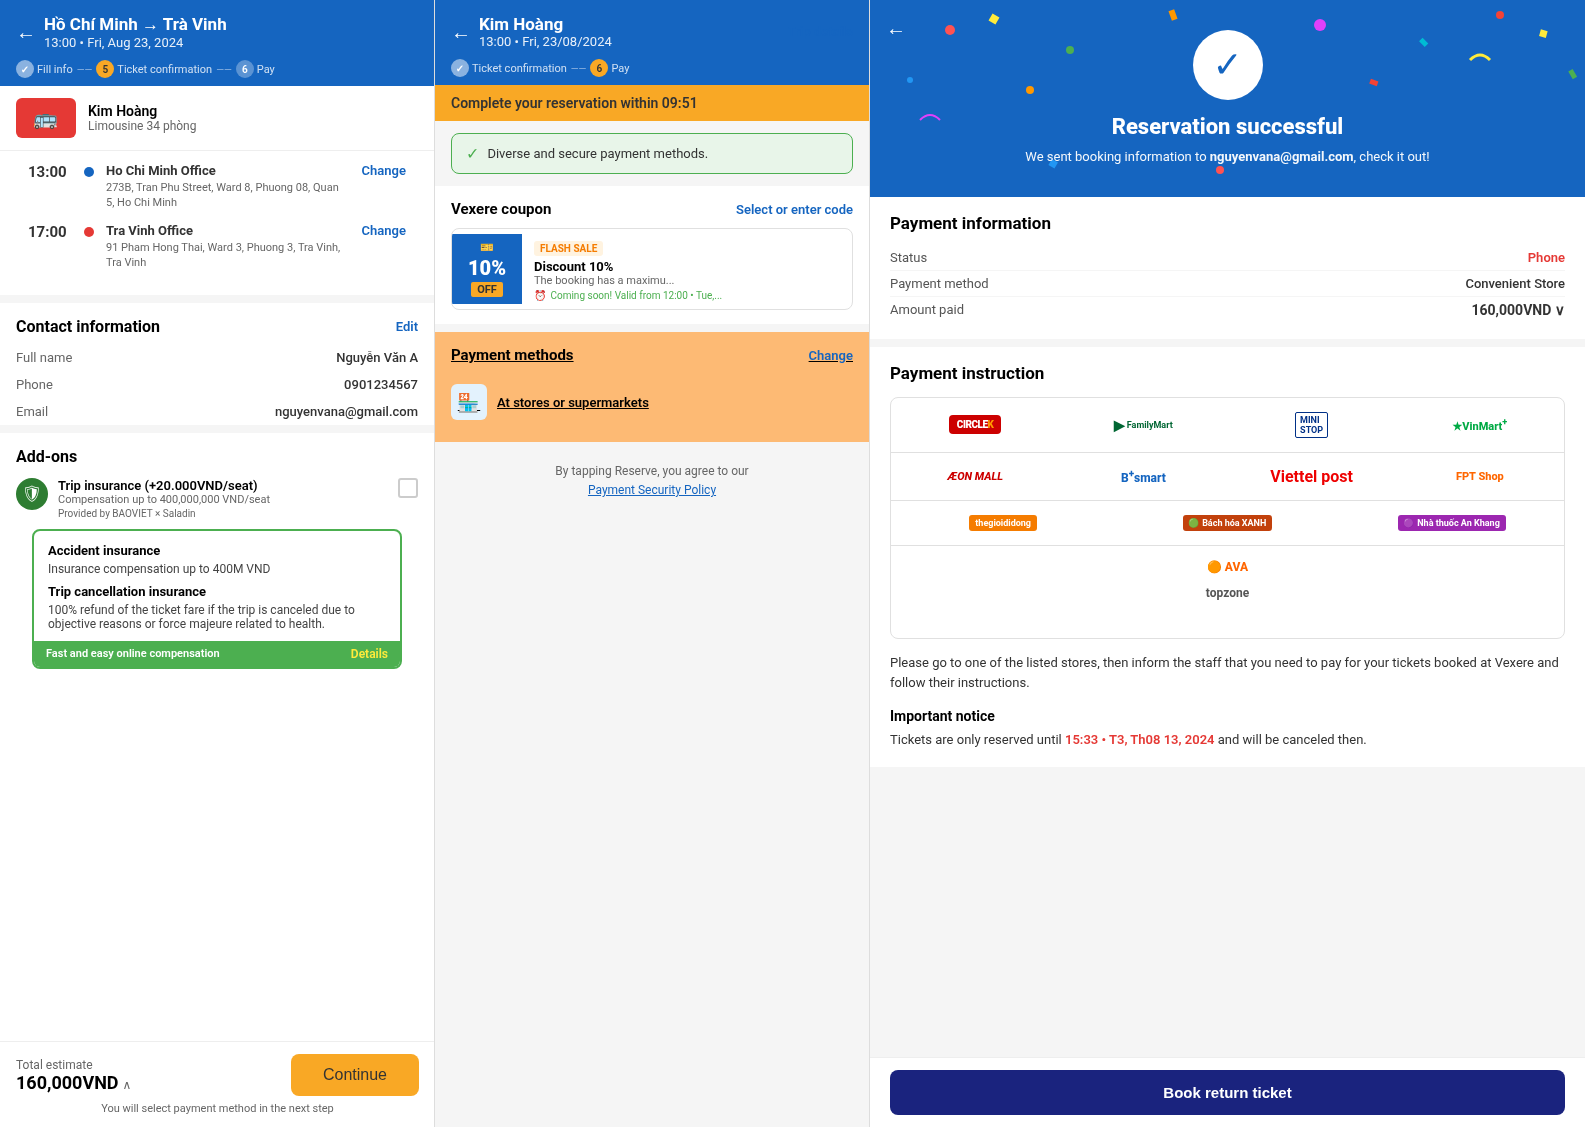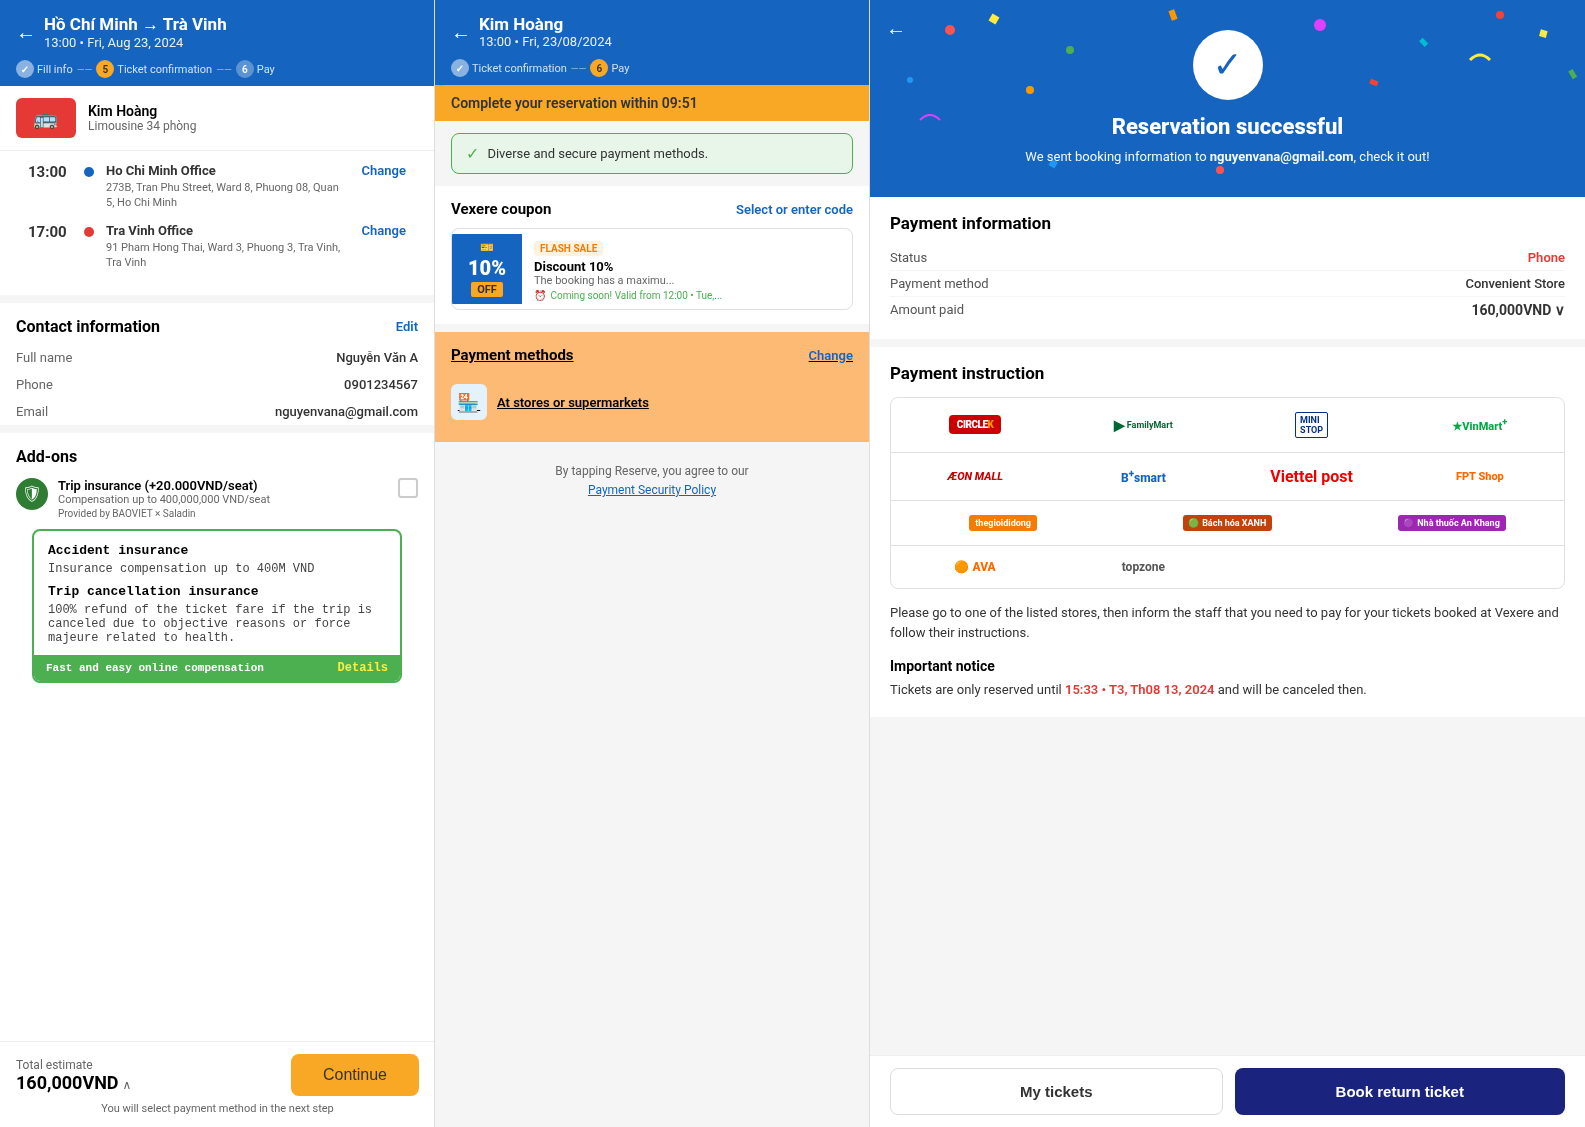--- a/index.html
+++ b/index.html
@@ -164,21 +164,20 @@
       border-radius: 3px;
       margin-left: auto; flex-shrink: 0;
     }
 
     .accident-card {
       border: 2px solid #4caf50;
       border-radius: 8px;
       padding: 12px 14px;
       margin: 8px 16px;
       background: #fff;
-      font-family: Liberation Mono, monospace;
     }
     .accident-title { font-size: 13px; font-weight: 700; margin-bottom: 4px; }
     .accident-text { font-size: 12px; color: #444; margin-bottom: 8px; }
     .cancellation-title { font-size: 13px; font-weight: 700; margin-bottom: 4px; }
     .cancellation-text { font-size: 12px; color: #444; }
     .fast-badge {
       background: #4caf50;
       color: white;
       font-size: 11px;
       font-weight: 600;
@@ -432,21 +431,21 @@
       border-radius: 8px;
       overflow: hidden;
       margin-bottom: 14px;
     }
     .logos-row {
       display: flex;
       align-items: center;
       border-bottom: 1px solid #e0e0e0;
       padding: 8px 0;
     }
-    .logos-row:last-child { border-bottom: none; }
+    .logos-row:last-child { border-bottom: none; flex-direction: column; }
     .logo-item {
       flex: 1;
       display: flex;
       align-items: center;
       justify-content: center;
       padding: 6px 8px;
     }
     .logo-circle-k {
       background: #cc0000;
       color: white;
@@ -859,19 +858,18 @@
         <div class="instruction-text">Please go to one of the listed stores, then inform the staff that you need to pay for your tickets booked at Vexere and follow their instructions.</div>
         <div class="important-notice">Important notice</div>
         <div class="notice-text">
           <span>Tickets are only reserved until </span><span class="notice-deadline">15:33 • T3, Th08 13, 2024</span><span> and will be canceled then.</span>
         </div>
       </div>
     </div>
 
     <div style="position:relative; height:80px;">
       <div class="screen3-footer">
-        <button class="my-tickets-btn">My tickets</button>
         <button class="book-return-btn">Book return ticket</button>
       </div>
     </div>
   </div>
 
 </div>
 
 </body></html>

